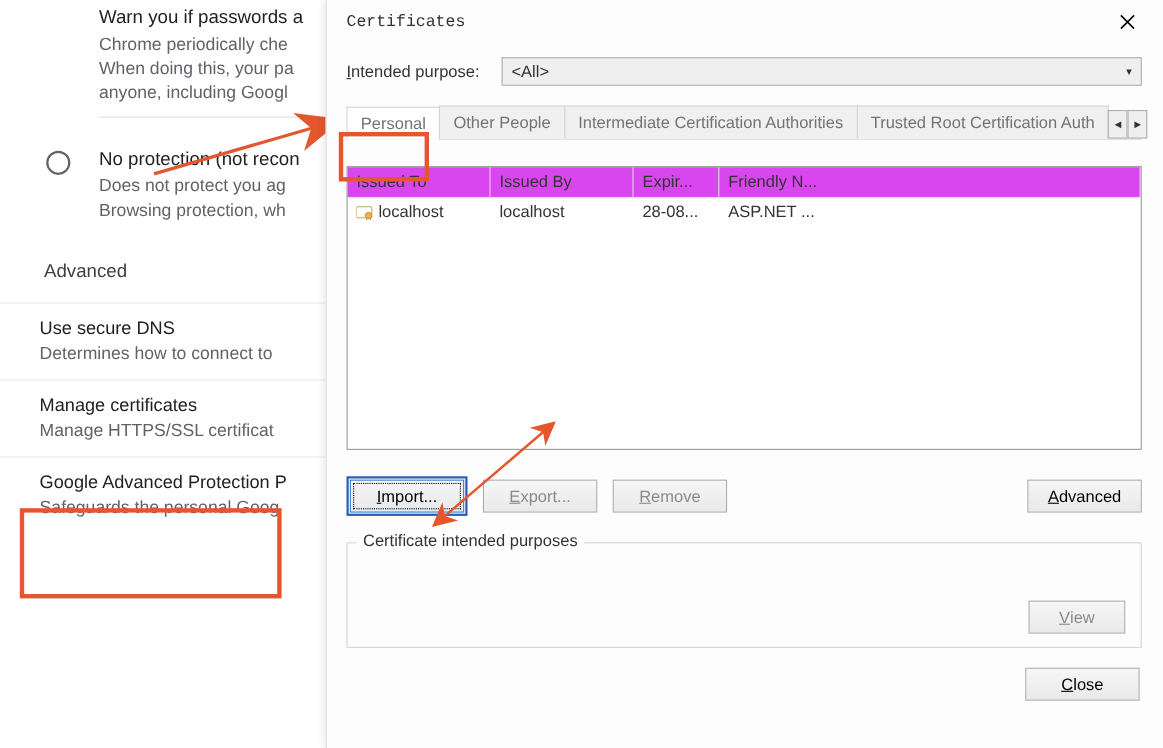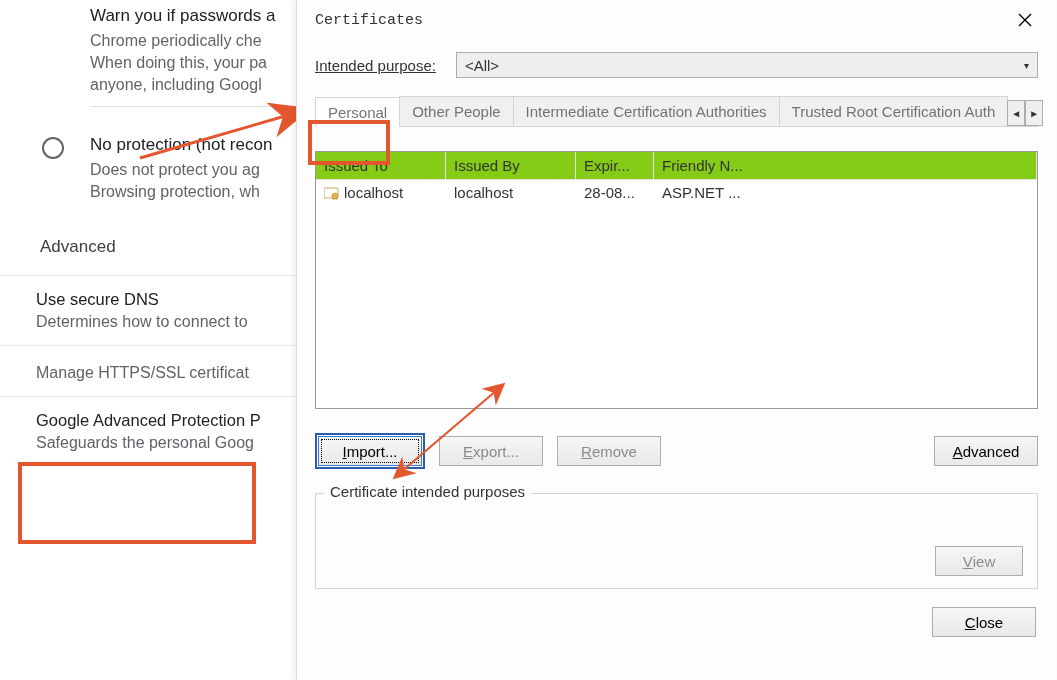--- a/index.html
+++ b/index.html
@@ -69,21 +69,21 @@
     font-size: 15px;
     font-family: Liberation Mono, monospace;
   }
   .close-x {
     width: 30px; height: 30px;
     display:flex;align-items:center;justify-content:center;
     font-size: 20px; color:#000; cursor:pointer;
   }
   .dlg-body { padding: 12px 18px 0 18px; position: relative; height: calc(100% - 40px);}
   .purpose-row { display:flex; align-items:center; gap:20px; margin-bottom: 18px;}
-  .purpose-label { font-size: 15px; text-decoration: underline; }
+  .purpose-label { font-size: 15px; }
   .purpose-label .u { text-decoration: underline; }
   .purpose-select {
     flex: 1;
     height: 26px;
     border: 1px solid #adadad;
     background: #efefef;
     padding: 0 8px;
     display:flex;align-items:center;justify-content:space-between;
     font-size: 15px;
   }
@@ -128,21 +128,21 @@
   }
   .cert-header, .cert-row {
     display:grid;
     grid-template-columns: 130px 130px 78px 1fr;
     font-size: 15px;
   }
   .cert-header > div {
     padding: 5px 8px;
     border-right: 1px solid #e2e2e2;
     border-bottom: 1px solid #e2e2e2;
-    background: #84cc16;
+    background: #d946ef;
     white-space: nowrap;
     overflow: hidden;
   }
   .cert-row > div { padding: 4px 8px; white-space: nowrap; overflow:hidden;}
   .cert-icon-cell { display:flex; align-items:center; gap:4px;}
   .cert-icon-svg { width:16px; height:14px; flex-shrink:0;}
   .btn-row { display:flex; gap:14px; margin-top: 24px; align-items:center;}
   .btn {
     min-width: 104px; height: 30px;
     border: 1px solid #adadad;
@@ -199,20 +199,21 @@
   </div>
 
   <div class="adv-header">Advanced</div>
 
   <div class="adv-row" style="border-top:1px solid #e8eaed;">
     <div class="adv-row-title">Use secure DNS</div>
     <div class="adv-row-desc">Determines how to connect to</div>
   </div>
 
   <div class="adv-row">
+    <div class="adv-row-title">Manage certificates</div>
     <div class="adv-row-desc">Manage HTTPS/SSL certificat</div>
   </div>
 
   <div class="adv-row">
     <div class="adv-row-title">Google Advanced Protection P</div>
     <div class="adv-row-desc">Safeguards the personal Goog</div>
   </div>
 
   <div class="highlight-box-manage"></div>
 </div>

